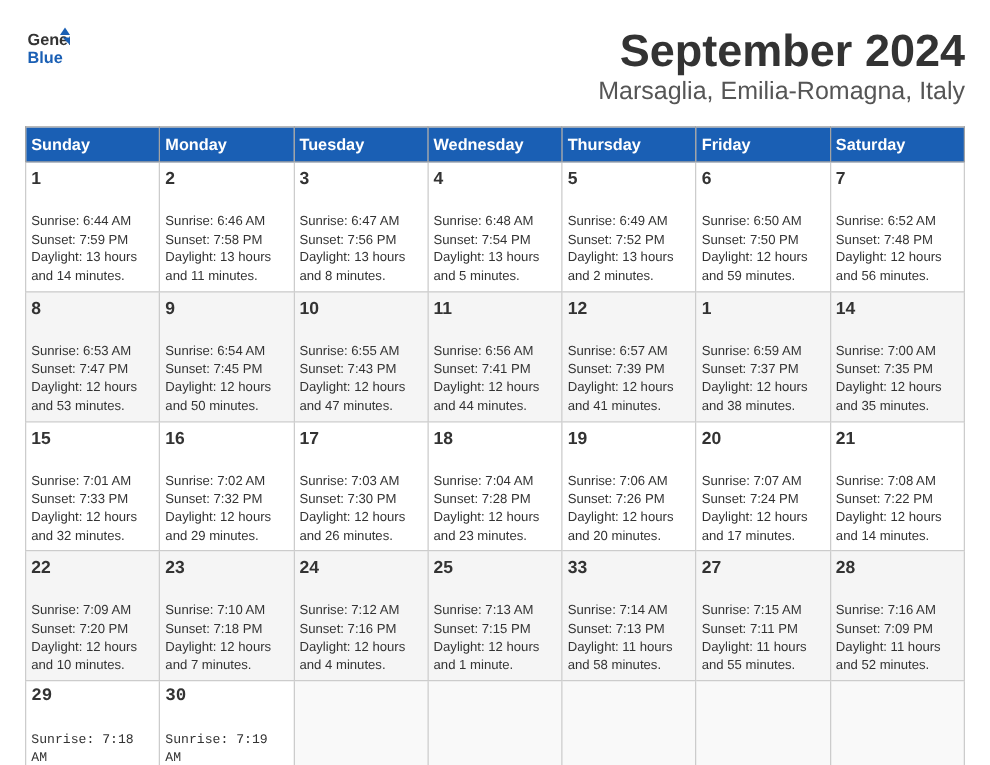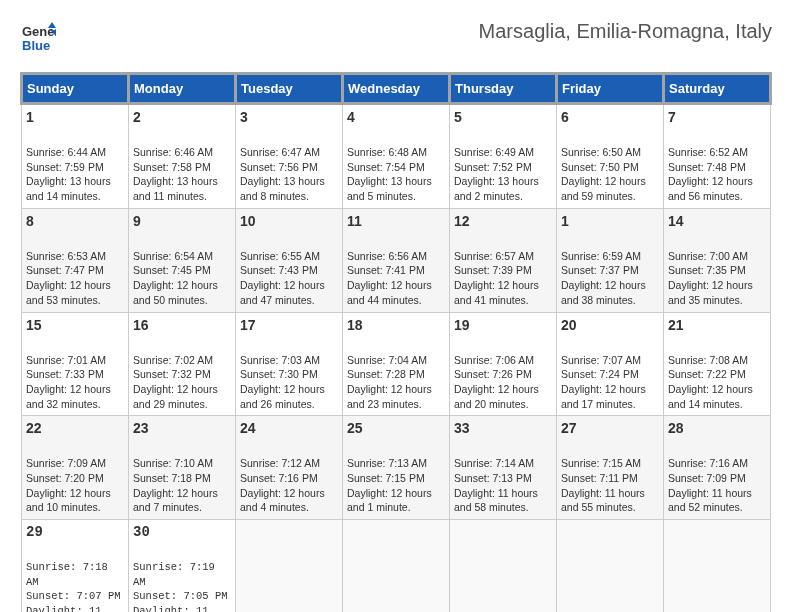--- a/index.html
+++ b/index.html
@@ -42,21 +42,21 @@
       border-collapse: collapse;
       font-size: 11px;
     }
     .calendar th {
       background: #1a5fb4;
       color: #fff;
       padding: 6px 4px;
       text-align: left;
       font-size: 13px;
       font-weight: bold;
-      border: 3px solid #a3a3a3;
+      border: 1px solid #a3a3a3;
     }
     .calendar td {
       border: 1px solid #ccc;
       vertical-align: top;
       padding: 4px;
       width: calc(100% / 7);
       min-height: 80px;
       background: #fff;
     }
     .calendar tr:nth-child(even) td {
@@ -89,20 +89,21 @@
 <div class="header">
   <div class="logo">
     <svg class="logo-icon" viewBox="0 0 36 36">
       <text x="2" y="16" font-size="13" font-weight="bold" fill="#333">General</text>
       <text x="2" y="30" font-size="13" font-weight="bold" fill="#1a5fb4">Blue</text>
       <polygon points="28,8 36,8 32,2" fill="#1a5fb4"></polygon>
       <polygon points="30,10 36,10 36,16 30,10" fill="#1a5fb4"></polygon>
     </svg>
   </div>
   <div class="title-section">
+    <div class="month-title">September 2024</div>
     <div class="location">Marsaglia, Emilia-Romagna, Italy</div>
   </div>
 </div>
 
 <table class="calendar">
   <thead>
     <tr id="calendar-header-row">
     <th>Sunday</th>
         <th>Monday</th>
         <th>Tuesday</th>

